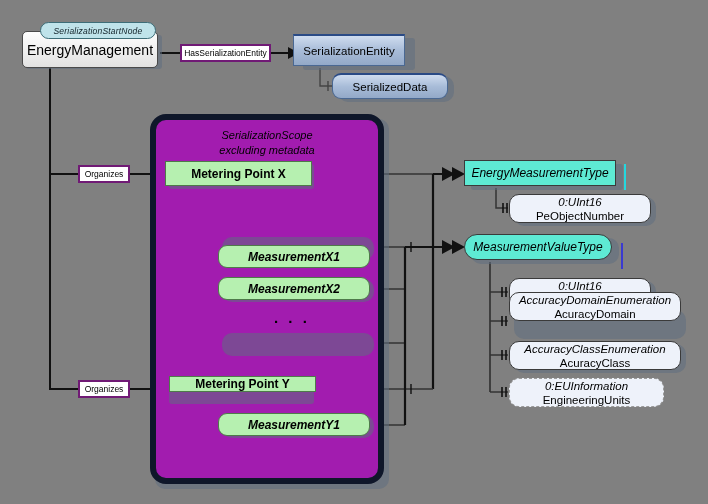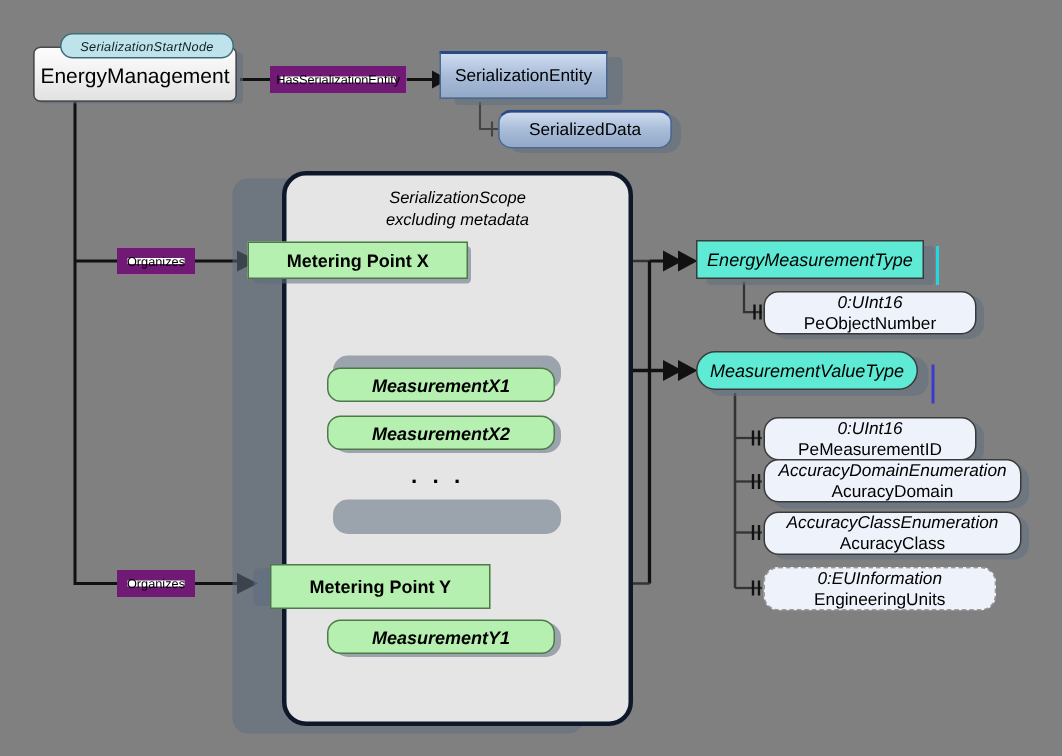--- a/index.html
+++ b/index.html
@@ -17,34 +17,34 @@
     border-radius:9px;font-style:italic;font-size:8.5px;letter-spacing:.2px;
     display:flex;align-items:center;justify-content:center;color:#102027;}
   
   .bluebox{background:linear-gradient(180deg,#cfdcef 0%,#a8bcd8 50%,#93a9c8 100%);
     border:1px solid #4a6892;border-top:2px solid #2a4a85;font-size:11.5px;}
   .bluebox.rnd{border-radius:9px;}
   
   .green{background:#b6f0b0;border:1px solid #4e7a4a;font-size:12px;font-weight:bold;}
   .green.rnd{border-radius:9px;font-style:italic;font-weight:bold;}
   
-  .scope{position:absolute;background:#e5e5e5;border:3px solid #0f172a;
-    border-radius:16px;box-sizing:border-box;margin-left:38px;}
+  .scope{position:absolute;background:#a21caf;border:6px solid #0f172a;
+    border-radius:16px;box-sizing:border-box;}
   .scope-title{position:absolute;width:100%;text-align:center;font-style:italic;
     font-size:11px;color:#000;line-height:15px;}
   
   .typebox{background:#5eead4;border:1px solid #3a3a3a;font-style:italic;font-size:12px;}
   .typebox.rnd{border-radius:10px;}
   .attrbox{background:#eef2fa;border:1px solid #3a3a3a;border-radius:10px;
     font-size:11.5px;line-height:14px;padding:1px 4px;}
   .attrbox.dashed{border:1px dashed #9a9a9a;}
   .attrbox .t{font-style:italic;}
   .attrbox .n{font-style:normal;}
   
-  .elabel{position:absolute;background:#fff;border:7px solid #701a75;
+  .elabel{position:absolute;background:#fff;border:2px solid #701a75;
     font-size:8.5px;display:flex;align-items:center;justify-content:center;
     color:#000;white-space:nowrap;padding:0 2px;box-sizing:border-box;}
   .accent{position:absolute;}
   svg.ov{position:absolute;left:0;top:0;width:708px;height:504px;
     pointer-events:none;overflow:visible;}
   .dots{position:absolute;font-size:15px;letter-spacing:3px;color:#000;
     font-weight:bold;line-height:10px;}
 </style>
 </head>
 <body>
@@ -160,21 +160,21 @@
   <div class="sh r" style="left:222px;top:279px;width:152px;height:23px;"></div>
   <div class="node green rnd" style="left:218px;top:277px;width:152px;height:23px;">
     <span>MeasurementX2</span>
   </div>
 
   <div class="dots" style="left:274px;top:313px;">. . .</div>
 
   <div class="sh r" style="left:222px;top:333px;width:152px;height:23px;"></div>
 
   <div class="sh" style="left:169px;top:379px;width:145px;height:25px;"></div>
-  <div class="node green" style="left:180px;top:376px;width:147px;height:30px;">
+  <div class="node green" style="left:169px;top:376px;width:147px;height:16px;">
     <span>Metering Point Y</span>
   </div>
 
   <div class="sh r" style="left:222px;top:415px;width:152px;height:23px;"></div>
   <div class="node green rnd" style="left:218px;top:413px;width:152px;height:23px;">
     <span>MeasurementY1</span>
   </div>
 
   <div class="sh" style="left:471px;top:164px;width:152px;height:26px;"></div>
   <div class="node typebox" style="left:464px;top:160px;width:152px;height:26px;">
@@ -194,21 +194,21 @@
   </div>
   <div class="accent" style="left:621px;top:243px;width:2px;height:26px;background:#3a3ad0;"></div>
 
   <div class="sh r" style="left:514px;top:281px;width:142px;height:29px;"></div>
   <div class="node attrbox" style="left:509px;top:278px;width:142px;height:29px;">
     <span class="t">0:UInt16</span>
     <span class="n">PeMeasurementID</span>
   </div>
 
   <div class="sh r" style="left:514px;top:310px;width:172px;height:29px;"></div>
-  <div class="node attrbox" style="left:509px;top:306px;width:172px;height:29px;">
+  <div class="node attrbox" style="left:509px;top:292px;width:172px;height:29px;">
     <span class="t">AccuracyDomainEnumeration</span>
     <span class="n">AcuracyDomain</span>
   </div>
 
   <div class="sh r" style="left:514px;top:344px;width:172px;height:29px;"></div>
   <div class="node attrbox" style="left:509px;top:341px;width:172px;height:29px;">
     <span class="t">AccuracyClassEnumeration</span>
     <span class="n">AcuracyClass</span>
   </div>
 

